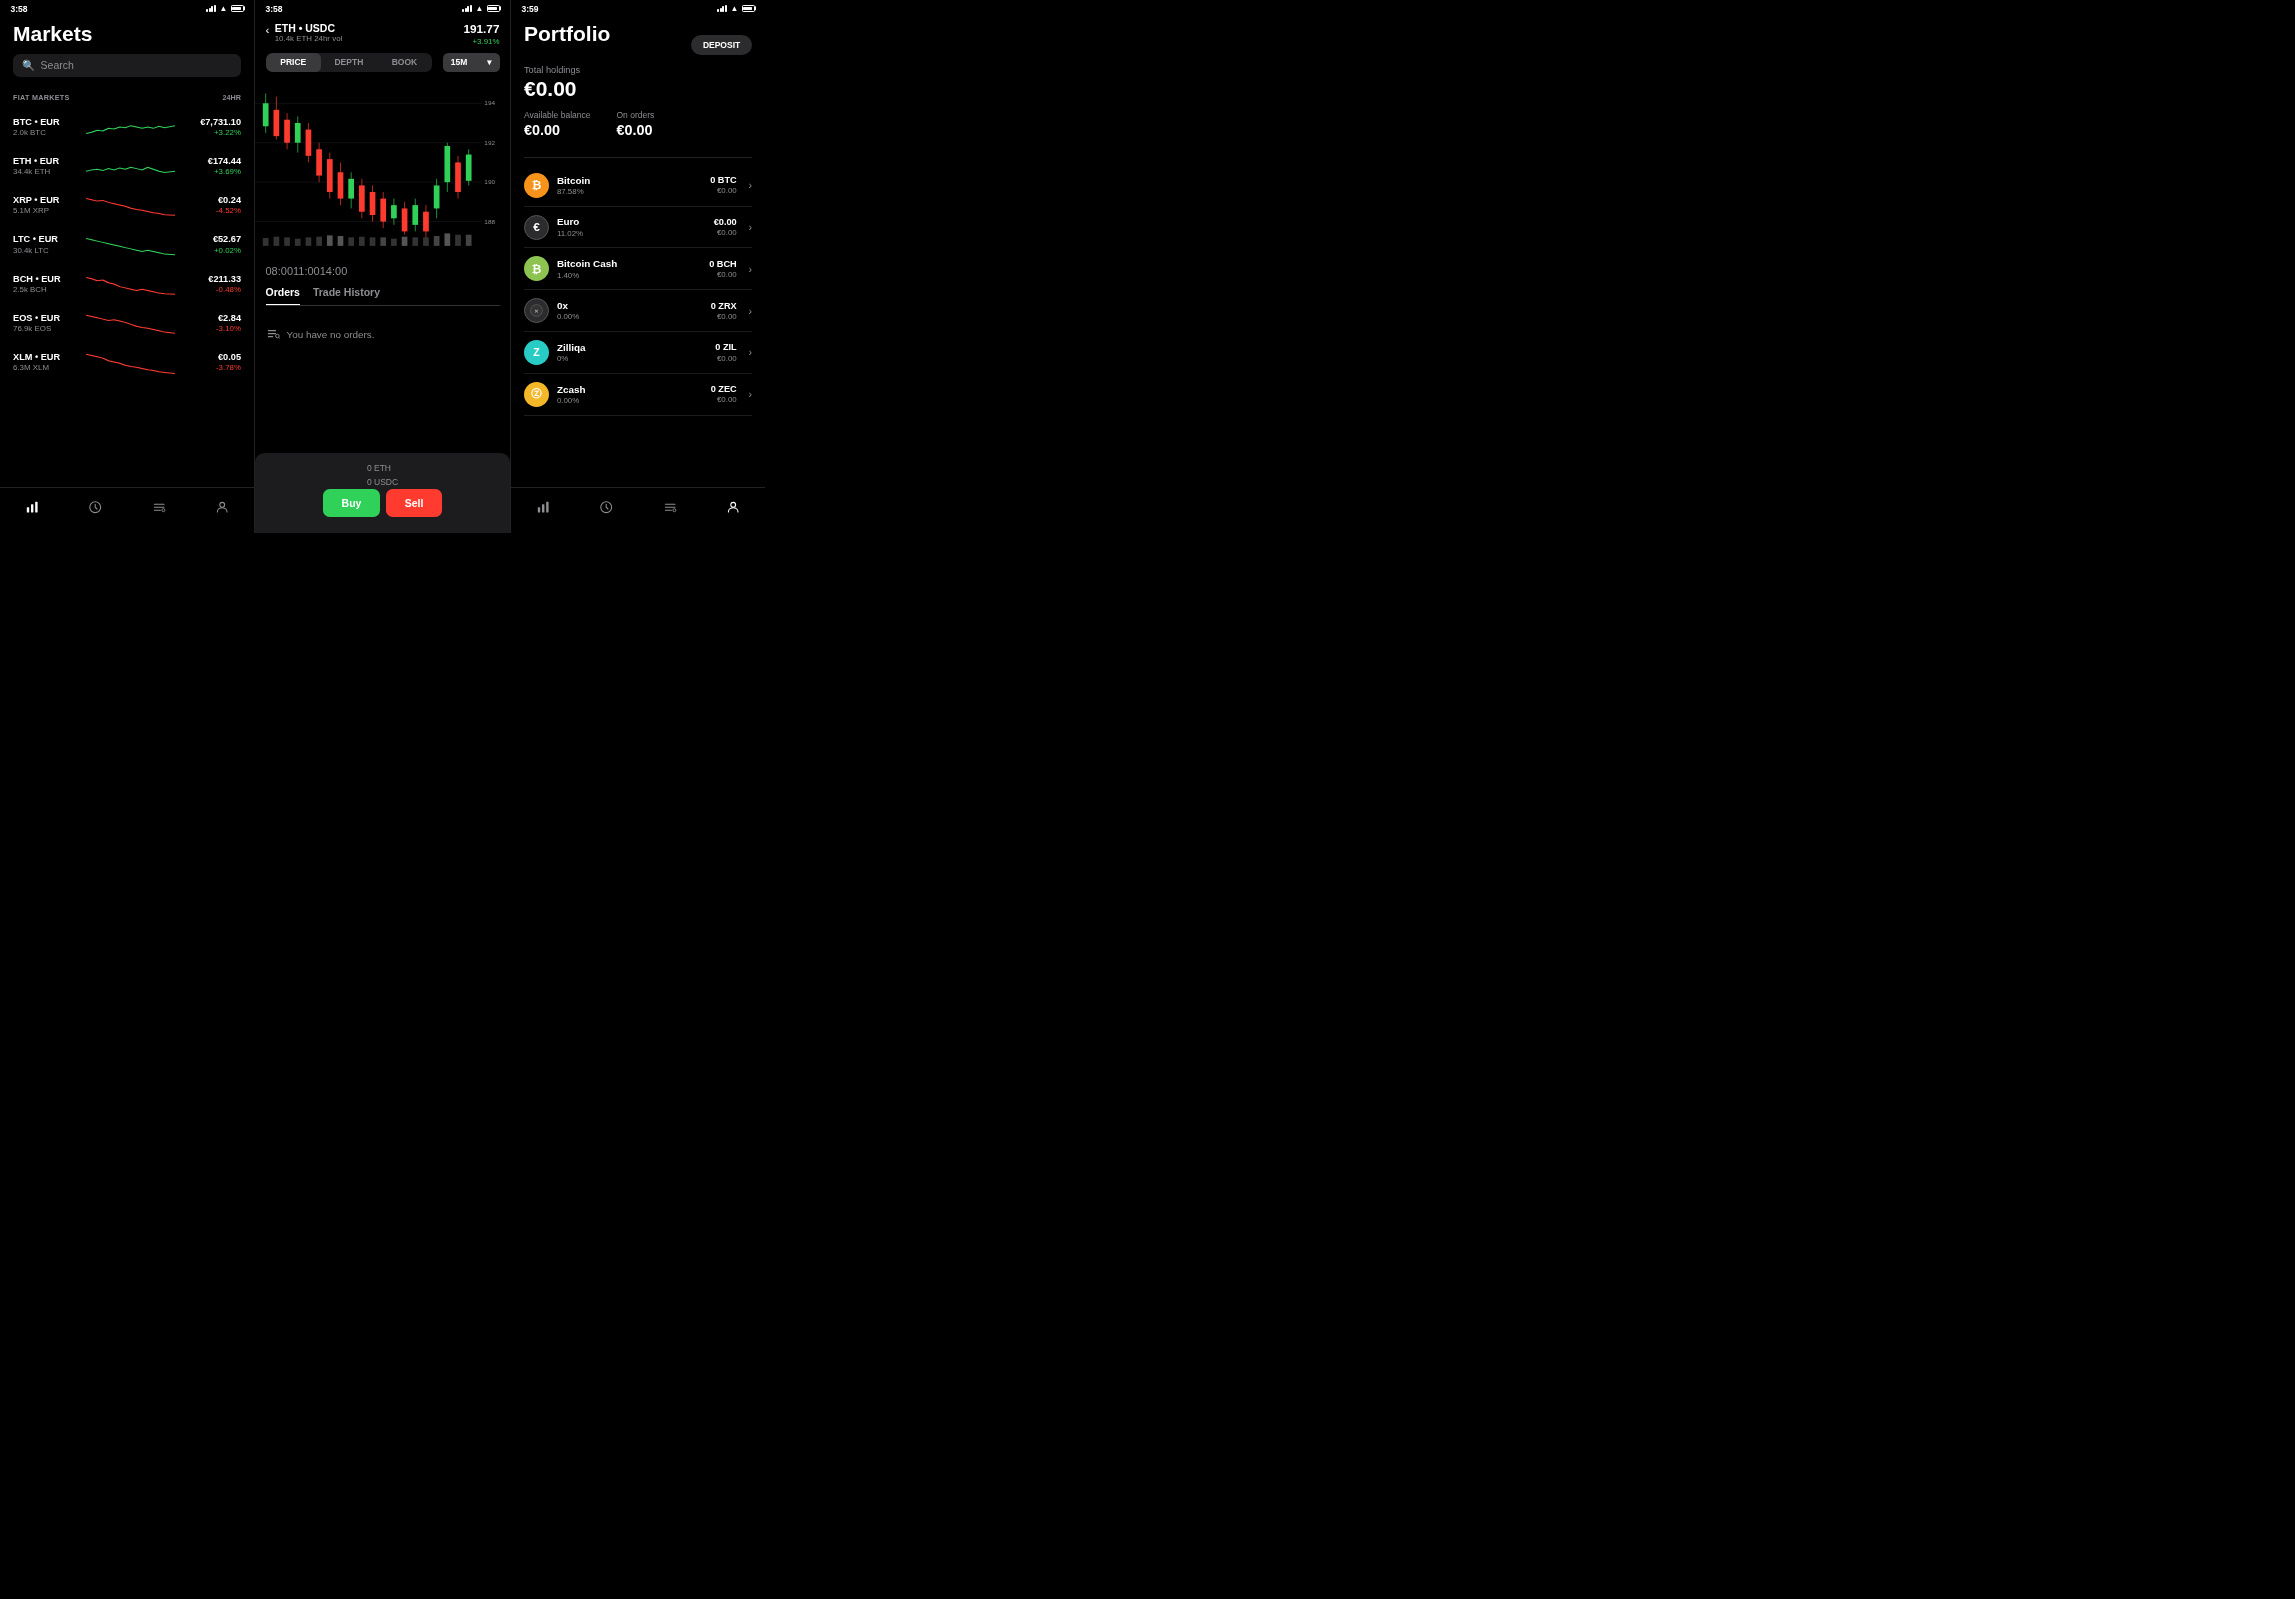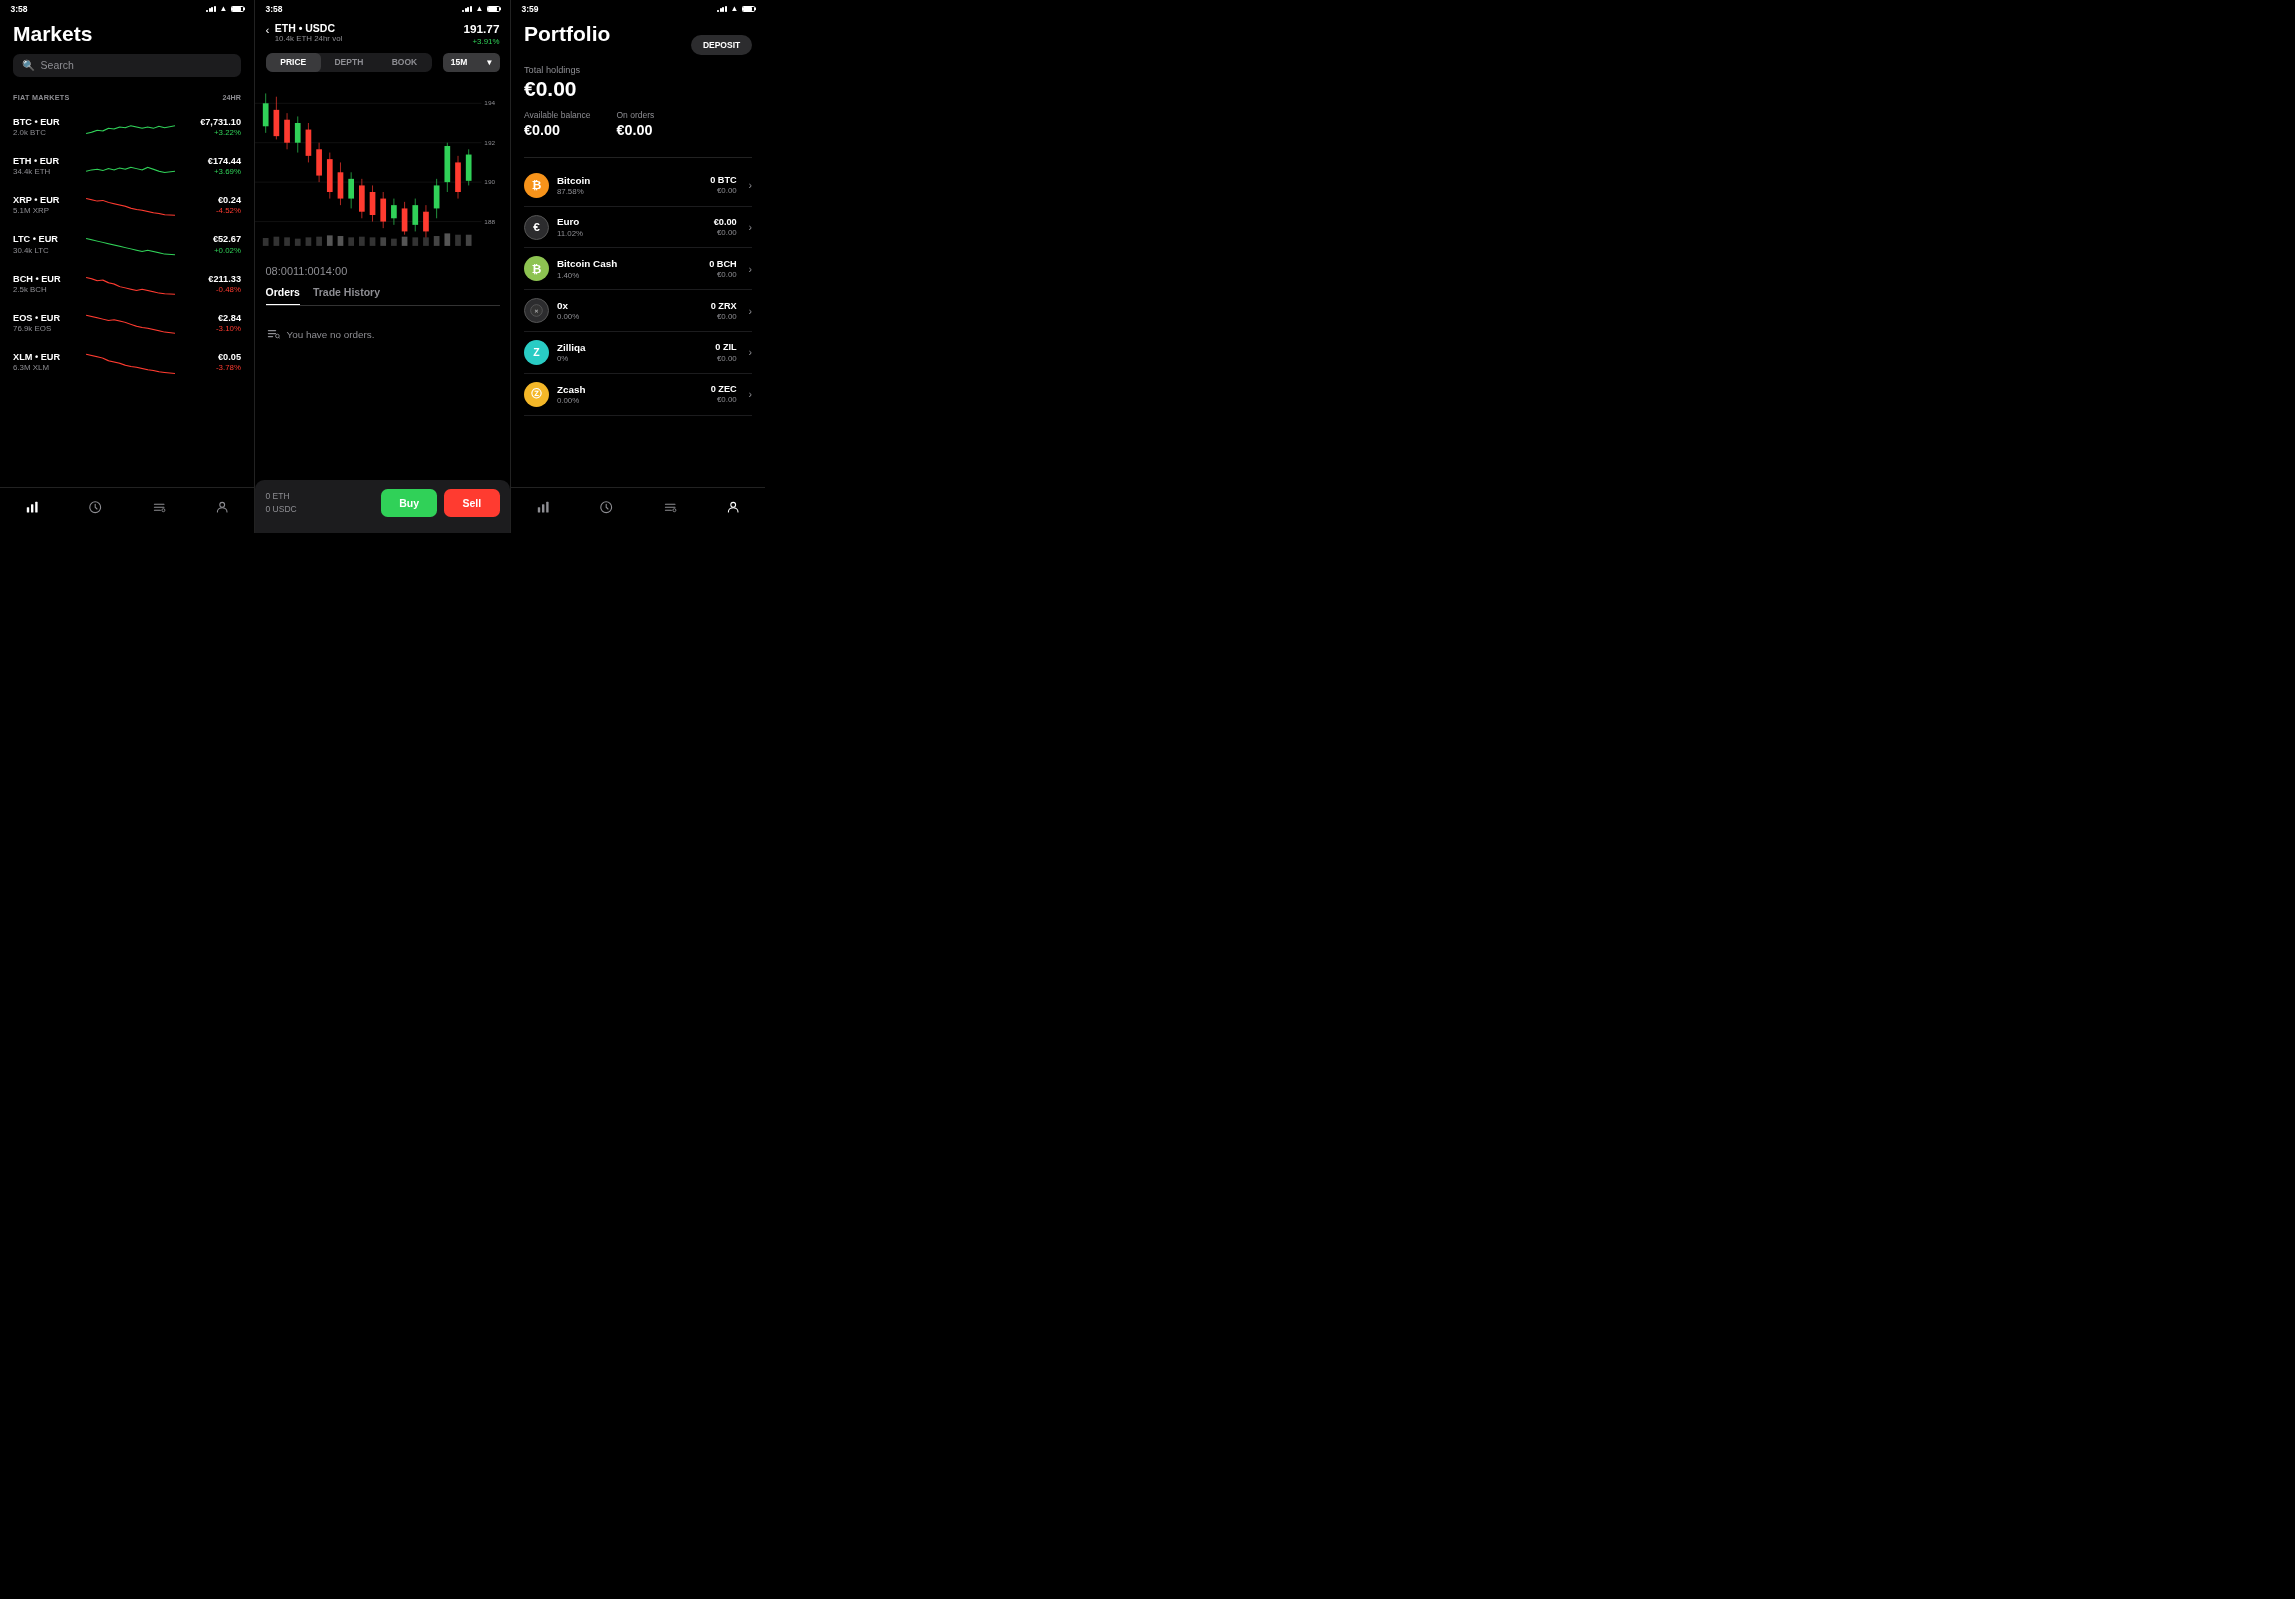--- a/index.html
+++ b/index.html
@@ -17,21 +17,21 @@
       background: #000;
       color: #fff;
       position: relative;
       overflow: hidden;
     }
 
     
     .status-bar {
       display: flex;
       justify-content: space-between;
-      align-items: center;
+      align-items: flex-start;
       padding: 3.9px 10.5px 2.6px;
       font-size: 7.9px;
       font-weight: 600;
       color: #fff;
     }
     .status-bar .time { font-size: 8.5px; font-weight: 700; }
     .status-icons { display: flex; align-items: center; gap: 3.3px; }
     .signal-bars { display: flex; align-items: flex-end; gap: 0.7px; }
     .signal-bars span {
       background: #fff;
@@ -231,20 +231,21 @@
     
     .trade-bar {
       position: absolute;
       bottom: 0; left: 0; right: 0;
       background: #1c1c1e;
       border-radius: 9.2px 9.2px 0 0;
       padding: 9.2px 10.5px 15.8px;
       display: flex;
       justify-content: space-between;
       align-items: center;
+      flex-direction: column;
     }
     .trade-balances { color: #8e8e93; font-size: 8.5px; line-height: 1.6; }
     .trade-buttons { display: flex; gap: 6.6px; align-items: flex-end; }
     .btn-buy {
       background: #30d158;
       color: #fff;
       border: none;
       border-radius: 6.6px;
       padding: 7.9px 18.4px;
       font-size: 10.5px;

